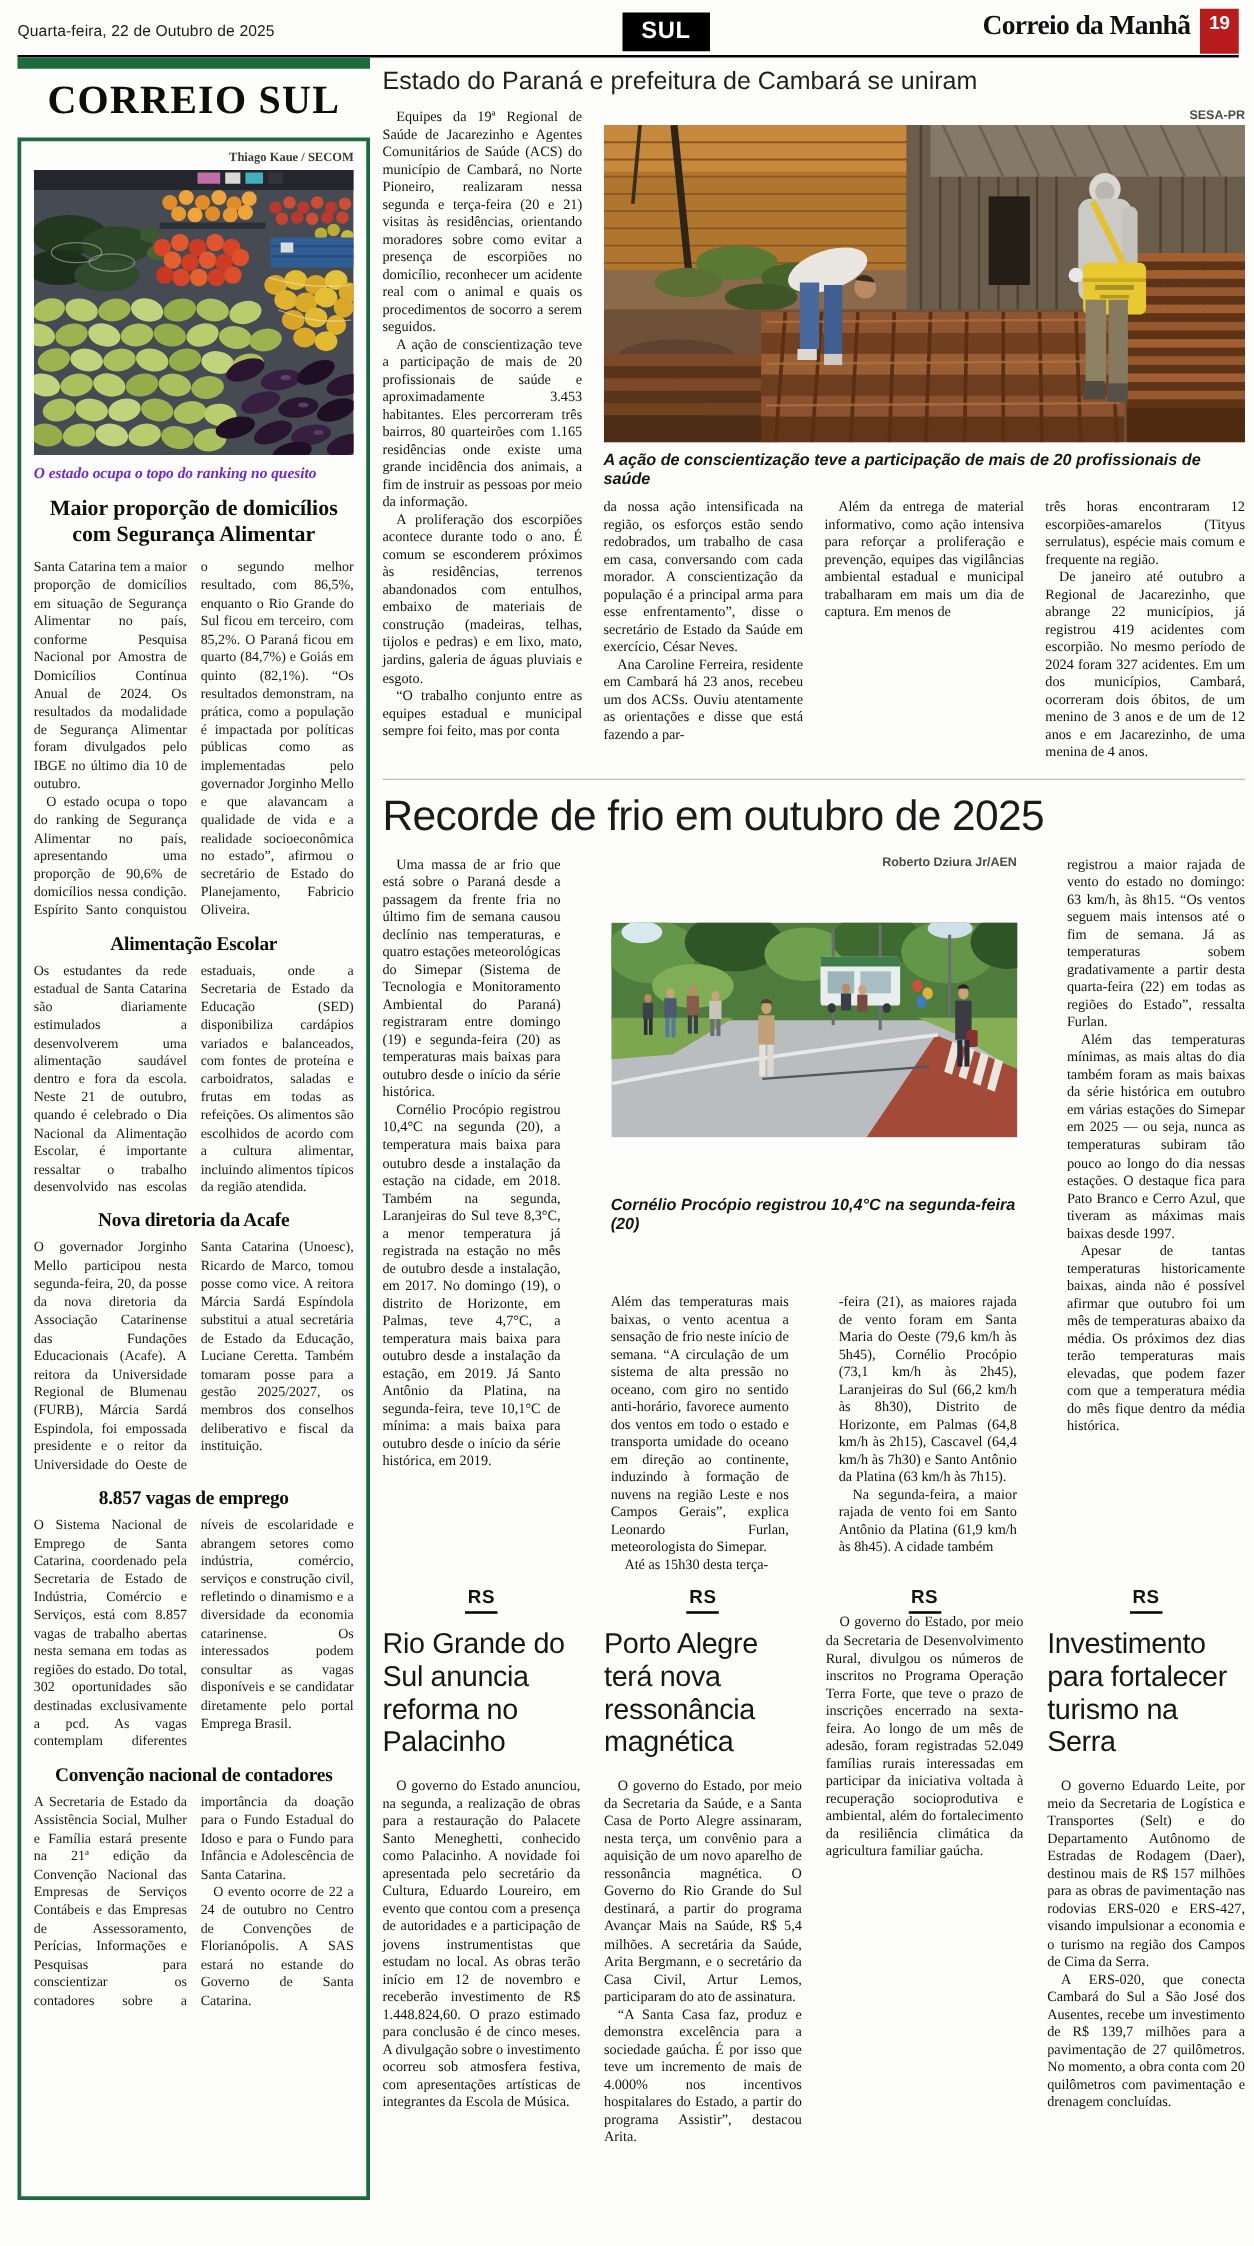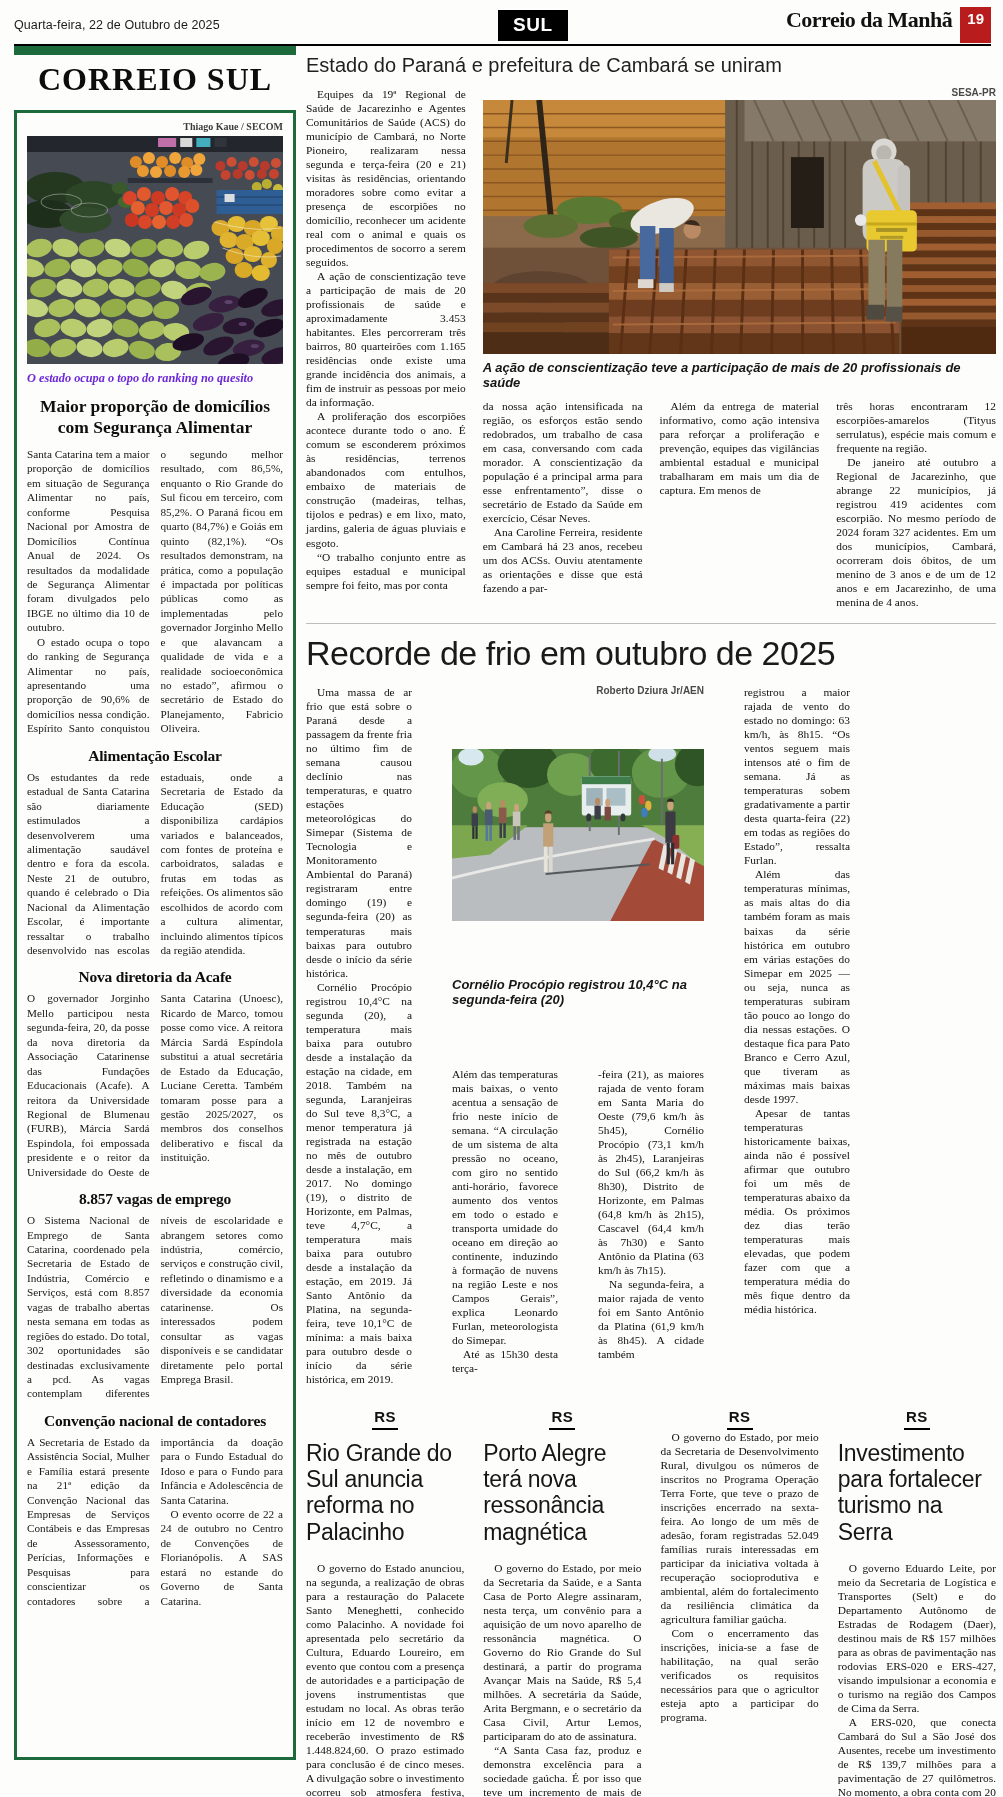--- a/index.html
+++ b/index.html
@@ -60,29 +60,29 @@
   .s-grid { display:grid; grid-template-columns:repeat(4,1fr); grid-template-rows:auto auto auto auto; column-gap:17px; }
   .s-col1 { grid-column:1; grid-row:1 / 5; }
   .pc-a   { grid-column:2 / 5; grid-row:1; }
   .s-photo{ grid-column:2 / 5; grid-row:2; height:254px; overflow:hidden; }
   .cap-a  { grid-column:2 / 5; grid-row:3; }
   .s-col2 { grid-column:2; grid-row:4; } .s-col3 { grid-column:3; grid-row:4; } .s-col4 { grid-column:4; grid-row:4; }
 
   .rule { border:none; border-top:1px solid #bdbdbd; margin:14px 0 0; }
   .cold-headline { font-size:34px; font-weight:400; letter-spacing:-0.5px; color:#1a1a1a; margin:10px 0 12px; }
 
-  .f-grid { display:grid; grid-template-columns:repeat(5,1fr); grid-template-rows:auto auto auto auto; column-gap:17px;gap:40px; }
+  .f-grid { display:grid; grid-template-columns:repeat(4,1fr); grid-template-rows:auto auto auto auto; column-gap:17px;gap:40px; }
   .f-col1 { grid-column:1; grid-row:1 / 5; }
   .pc-b   { grid-column:2 / 4; grid-row:1; }
   .f-photo{ grid-column:2 / 4; grid-row:2; height:172px; overflow:hidden; }
   .cap-b  { grid-column:2 / 4; grid-row:3; }
   .f-col2 { grid-column:2; grid-row:4; } .f-col3 { grid-column:3; grid-row:4; }
   .f-col4 { grid-column:4; grid-row:1 / 5; }
 
-  .briefs { display:grid; grid-template-columns:repeat(4,1fr); column-gap:19px; margin-top:22px; }
+  .briefs { display:grid; grid-template-columns:repeat(4,1fr); column-gap:19px; margin-top:10px; }
   .brief-tag { text-align:center; font-weight:700; font-size:15px; letter-spacing:0.5px; }
   .brief-tag span { display:inline-block; border-bottom:2.5px solid #000; padding:0 2px 3px; }
   .brief h3 { font-size:23px; font-weight:400; line-height:1.14; letter-spacing:-0.3px; color:#161616; margin:10px 0 16px; }
 </style>
 </head>
 <body>
 
 <div class="page">
 
   <header class="page-header">
@@ -549,21 +549,20 @@
         <h3>Porto Alegre terá nova ressonância magnética</h3>
         <div class="serif">
           <p>O governo do Estado, por meio da Secretaria da Saúde, e a Santa Casa de Porto Alegre assinaram, nesta terça, um convênio para a aquisição de um novo aparelho de ressonância magnética. O Governo do Rio Grande do Sul destinará, a partir do programa Avançar Mais na Saúde, R$ 5,4 milhões. A secretária da Saúde, Arita Bergmann, e o secretário da Casa Civil, Artur Lemos, participaram do ato de assinatura.</p>
           <p>“A Santa Casa faz, produz e demonstra excelência para a sociedade gaúcha. É por isso que teve um incremento de mais de 4.000% nos incentivos hospitalares do Estado, a partir do programa Assistir”, destacou Arita.</p>
         </div>
       </article>
       <article class="brief">
         <div class="brief-tag"><span>RS</span></div>
         <div class="serif">
           <p>O governo do Estado, por meio da Secretaria de Desenvolvimento Rural, divulgou os números de inscritos no Programa Operação Terra Forte, que teve o prazo de inscrições encerrado na sexta-feira. Ao longo de um mês de adesão, foram registradas 52.049 famílias rurais interessadas em participar da iniciativa voltada à recuperação socioprodutiva e ambiental, além do fortalecimento da resiliência climática da agricultura familiar gaúcha.</p>
-          <p>Com o encerramento das inscrições, inicia-se a fase de habilitação, na qual serão verificados os requisitos necessários para que o agricultor esteja apto a participar do programa.</p>
         </div>
       </article>
       <article class="brief">
         <div class="brief-tag"><span>RS</span></div>
         <h3>Investimento para fortalecer turismo na Serra</h3>
         <div class="serif">
           <p>O governo Eduardo Leite, por meio da Secretaria de Logística e Transportes (Selt) e do Departamento Autônomo de Estradas de Rodagem (Daer), destinou mais de R$ 157 milhões para as obras de pavimentação nas rodovias ERS-020 e ERS-427, visando impulsionar a economia e o turismo na região dos Campos de Cima da Serra.</p>
           <p>A ERS-020, que conecta Cambará do Sul a São José dos Ausentes, recebe um investimento de R$ 139,7 milhões para a pavimentação de 27 quilômetros. No momento, a obra conta com 20 quilômetros com pavimentação e drenagem concluídas.</p>
         </div>
       </article>

